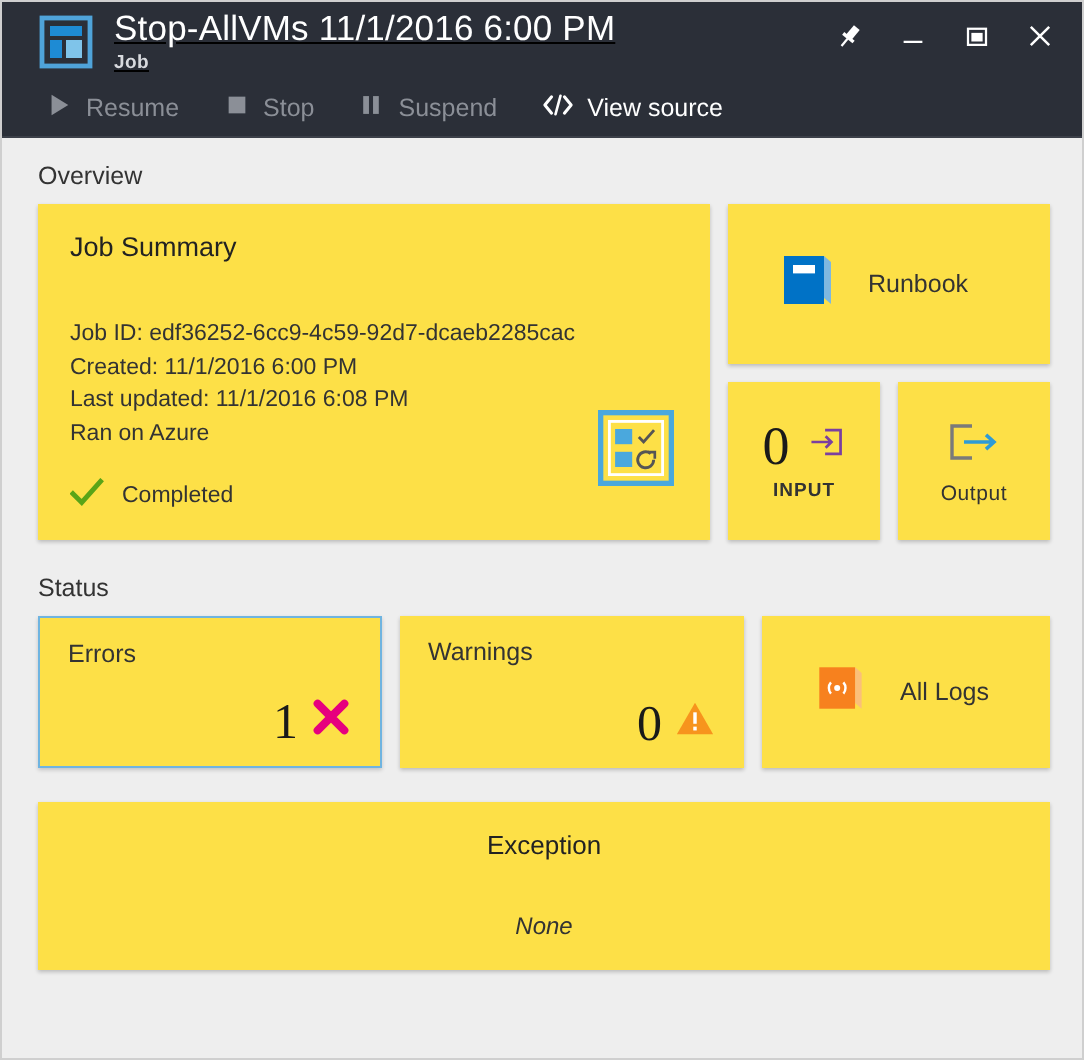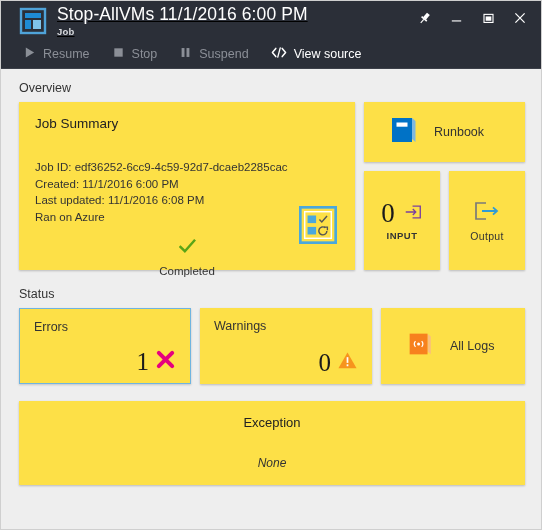--- a/index.html
+++ b/index.html
@@ -164,38 +164,37 @@
     line-height: 16.5px;
   }
 
   .completed-row {
     display: flex;
     align-items: center;
     gap: 9px;
     margin-top: 14px;
     font-size: 11.5px;
     color: #333333;
-    flex-direction: column;
   }
 
   .checklist-icon {
     position: absolute;
     right: 18px;
     bottom: 22px;
   }
 
   .overview-right {
     display: flex;
     flex-direction: column;
     gap: 9px;
     flex: 1 1 auto;
   }
 
   .runbook-tile {
-    height: 60px;
+    height: 80px;
     display: flex;
     align-items: center;
     padding-left: 22px;
     gap: 14px;
   }
 
   .io-row {
     display: flex;
     gap: 9px;
     flex: 1 1 auto;

